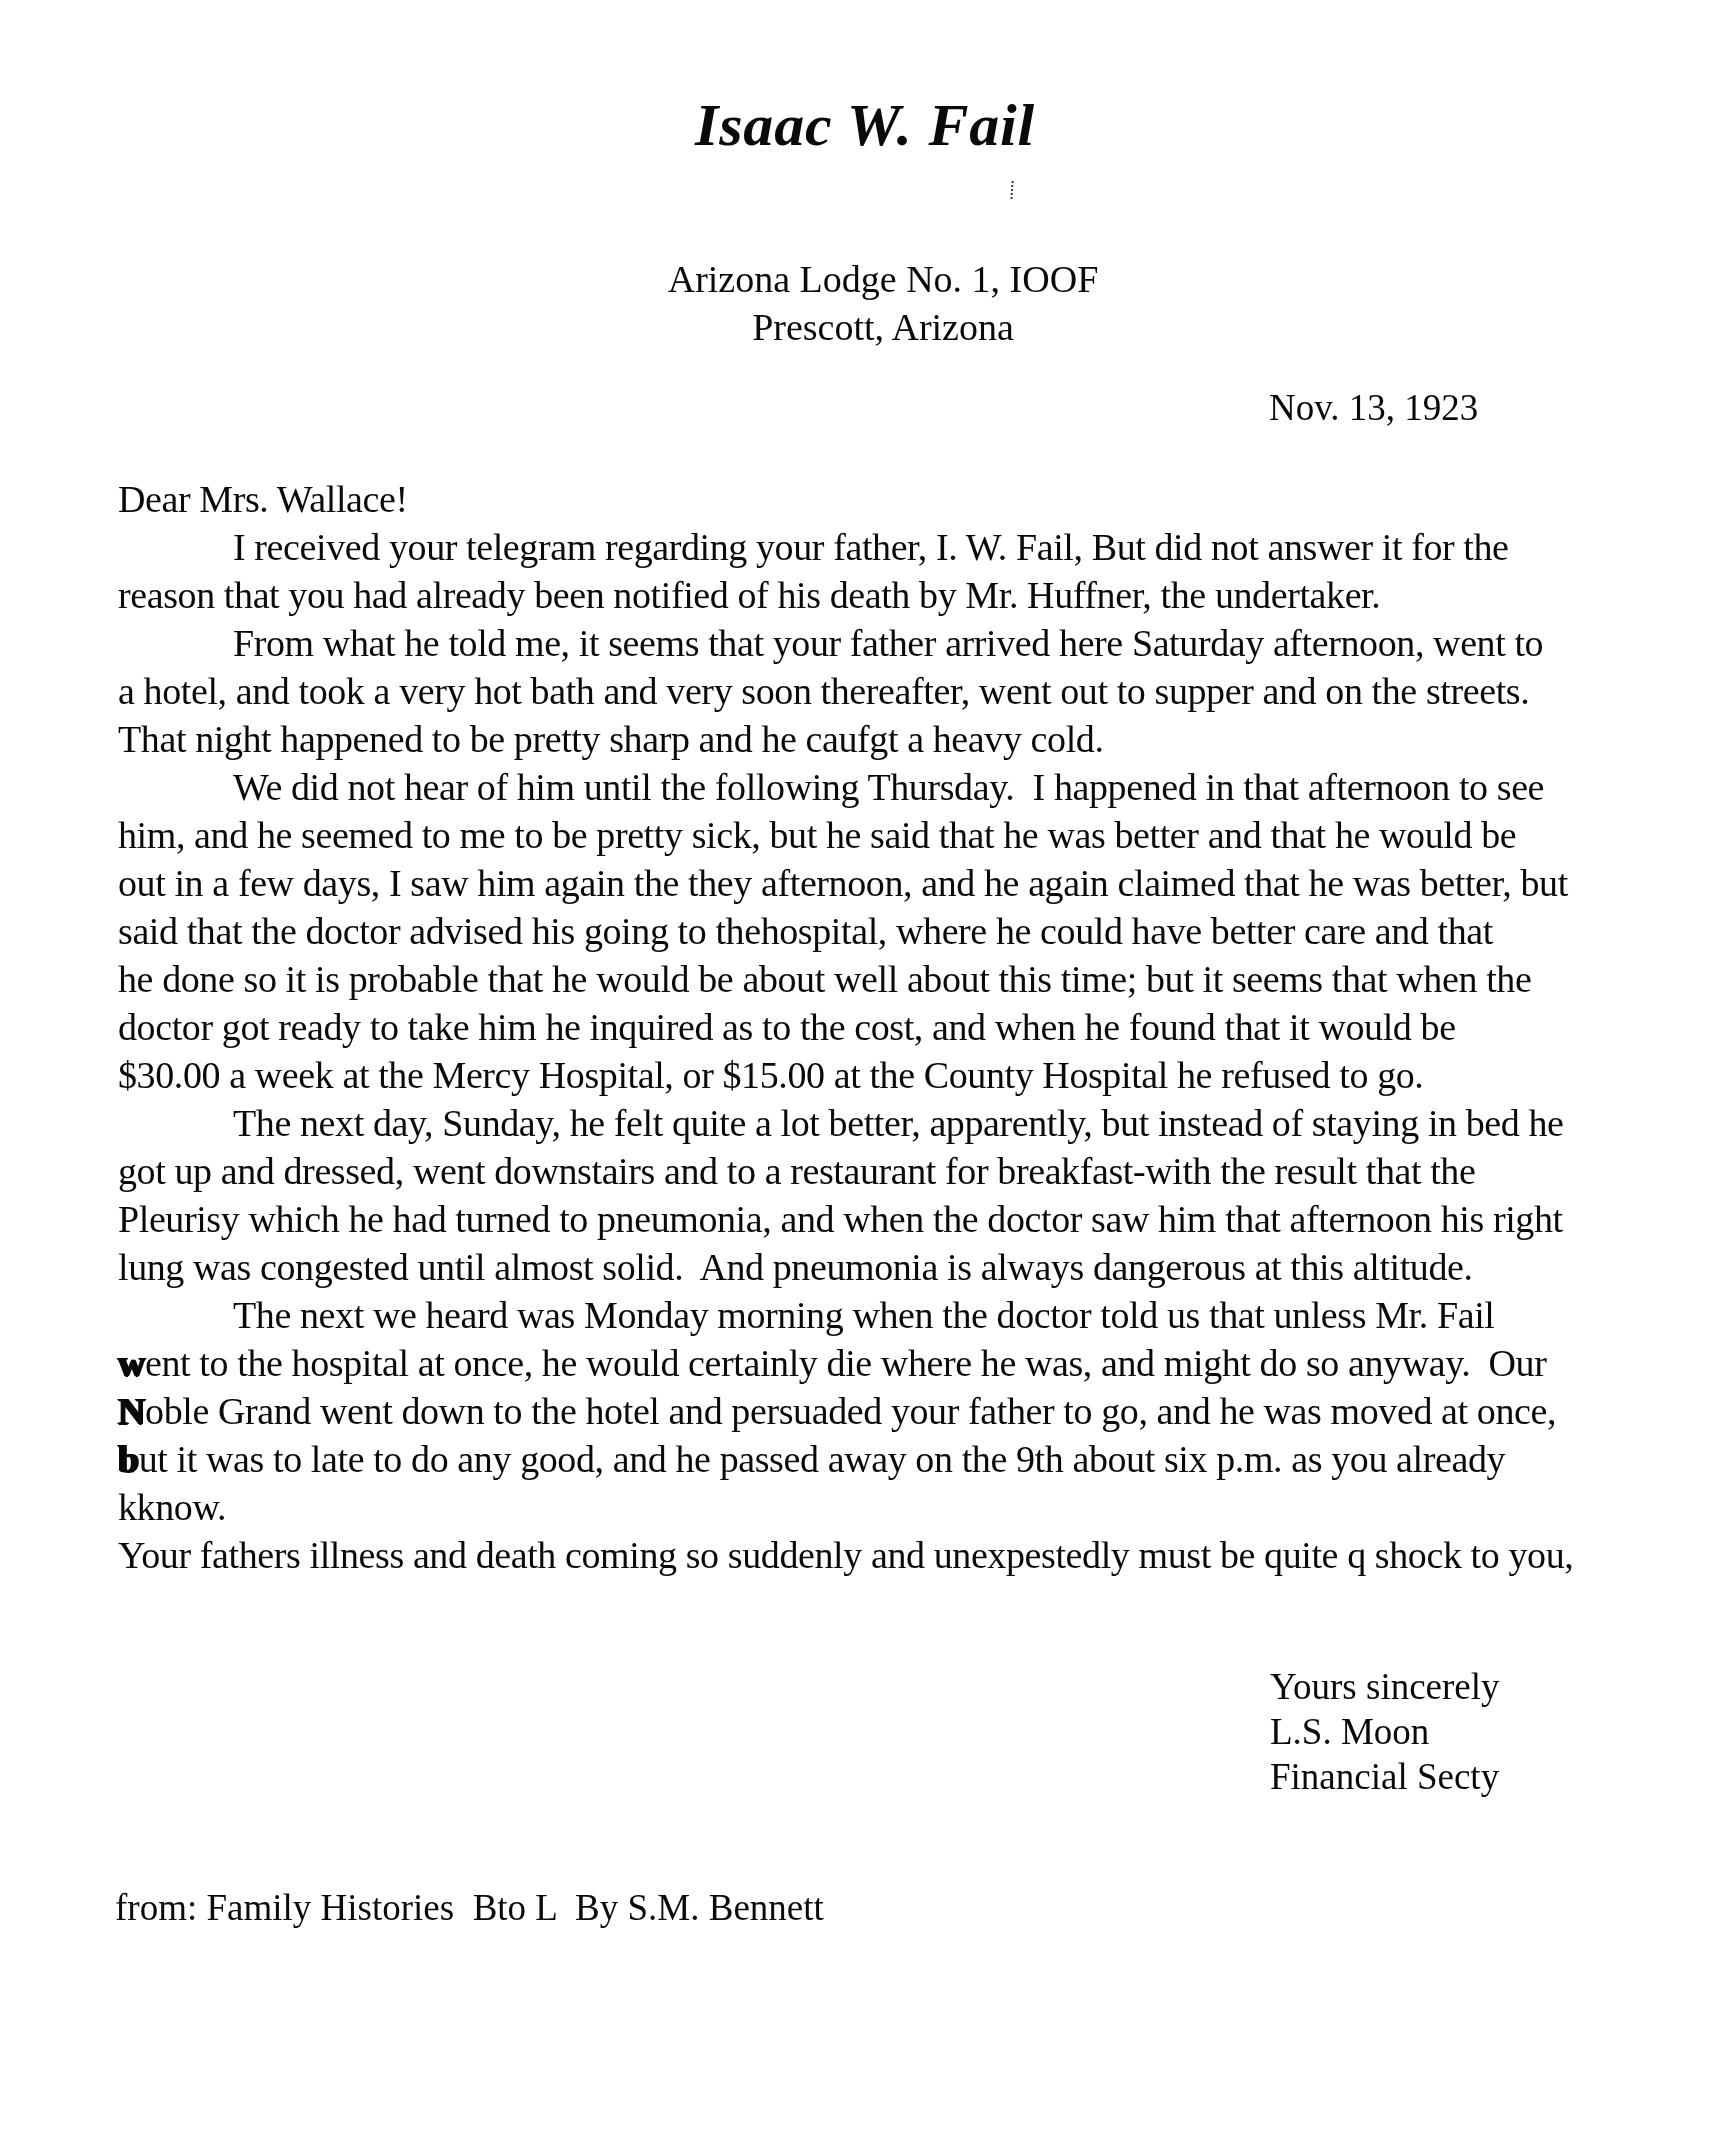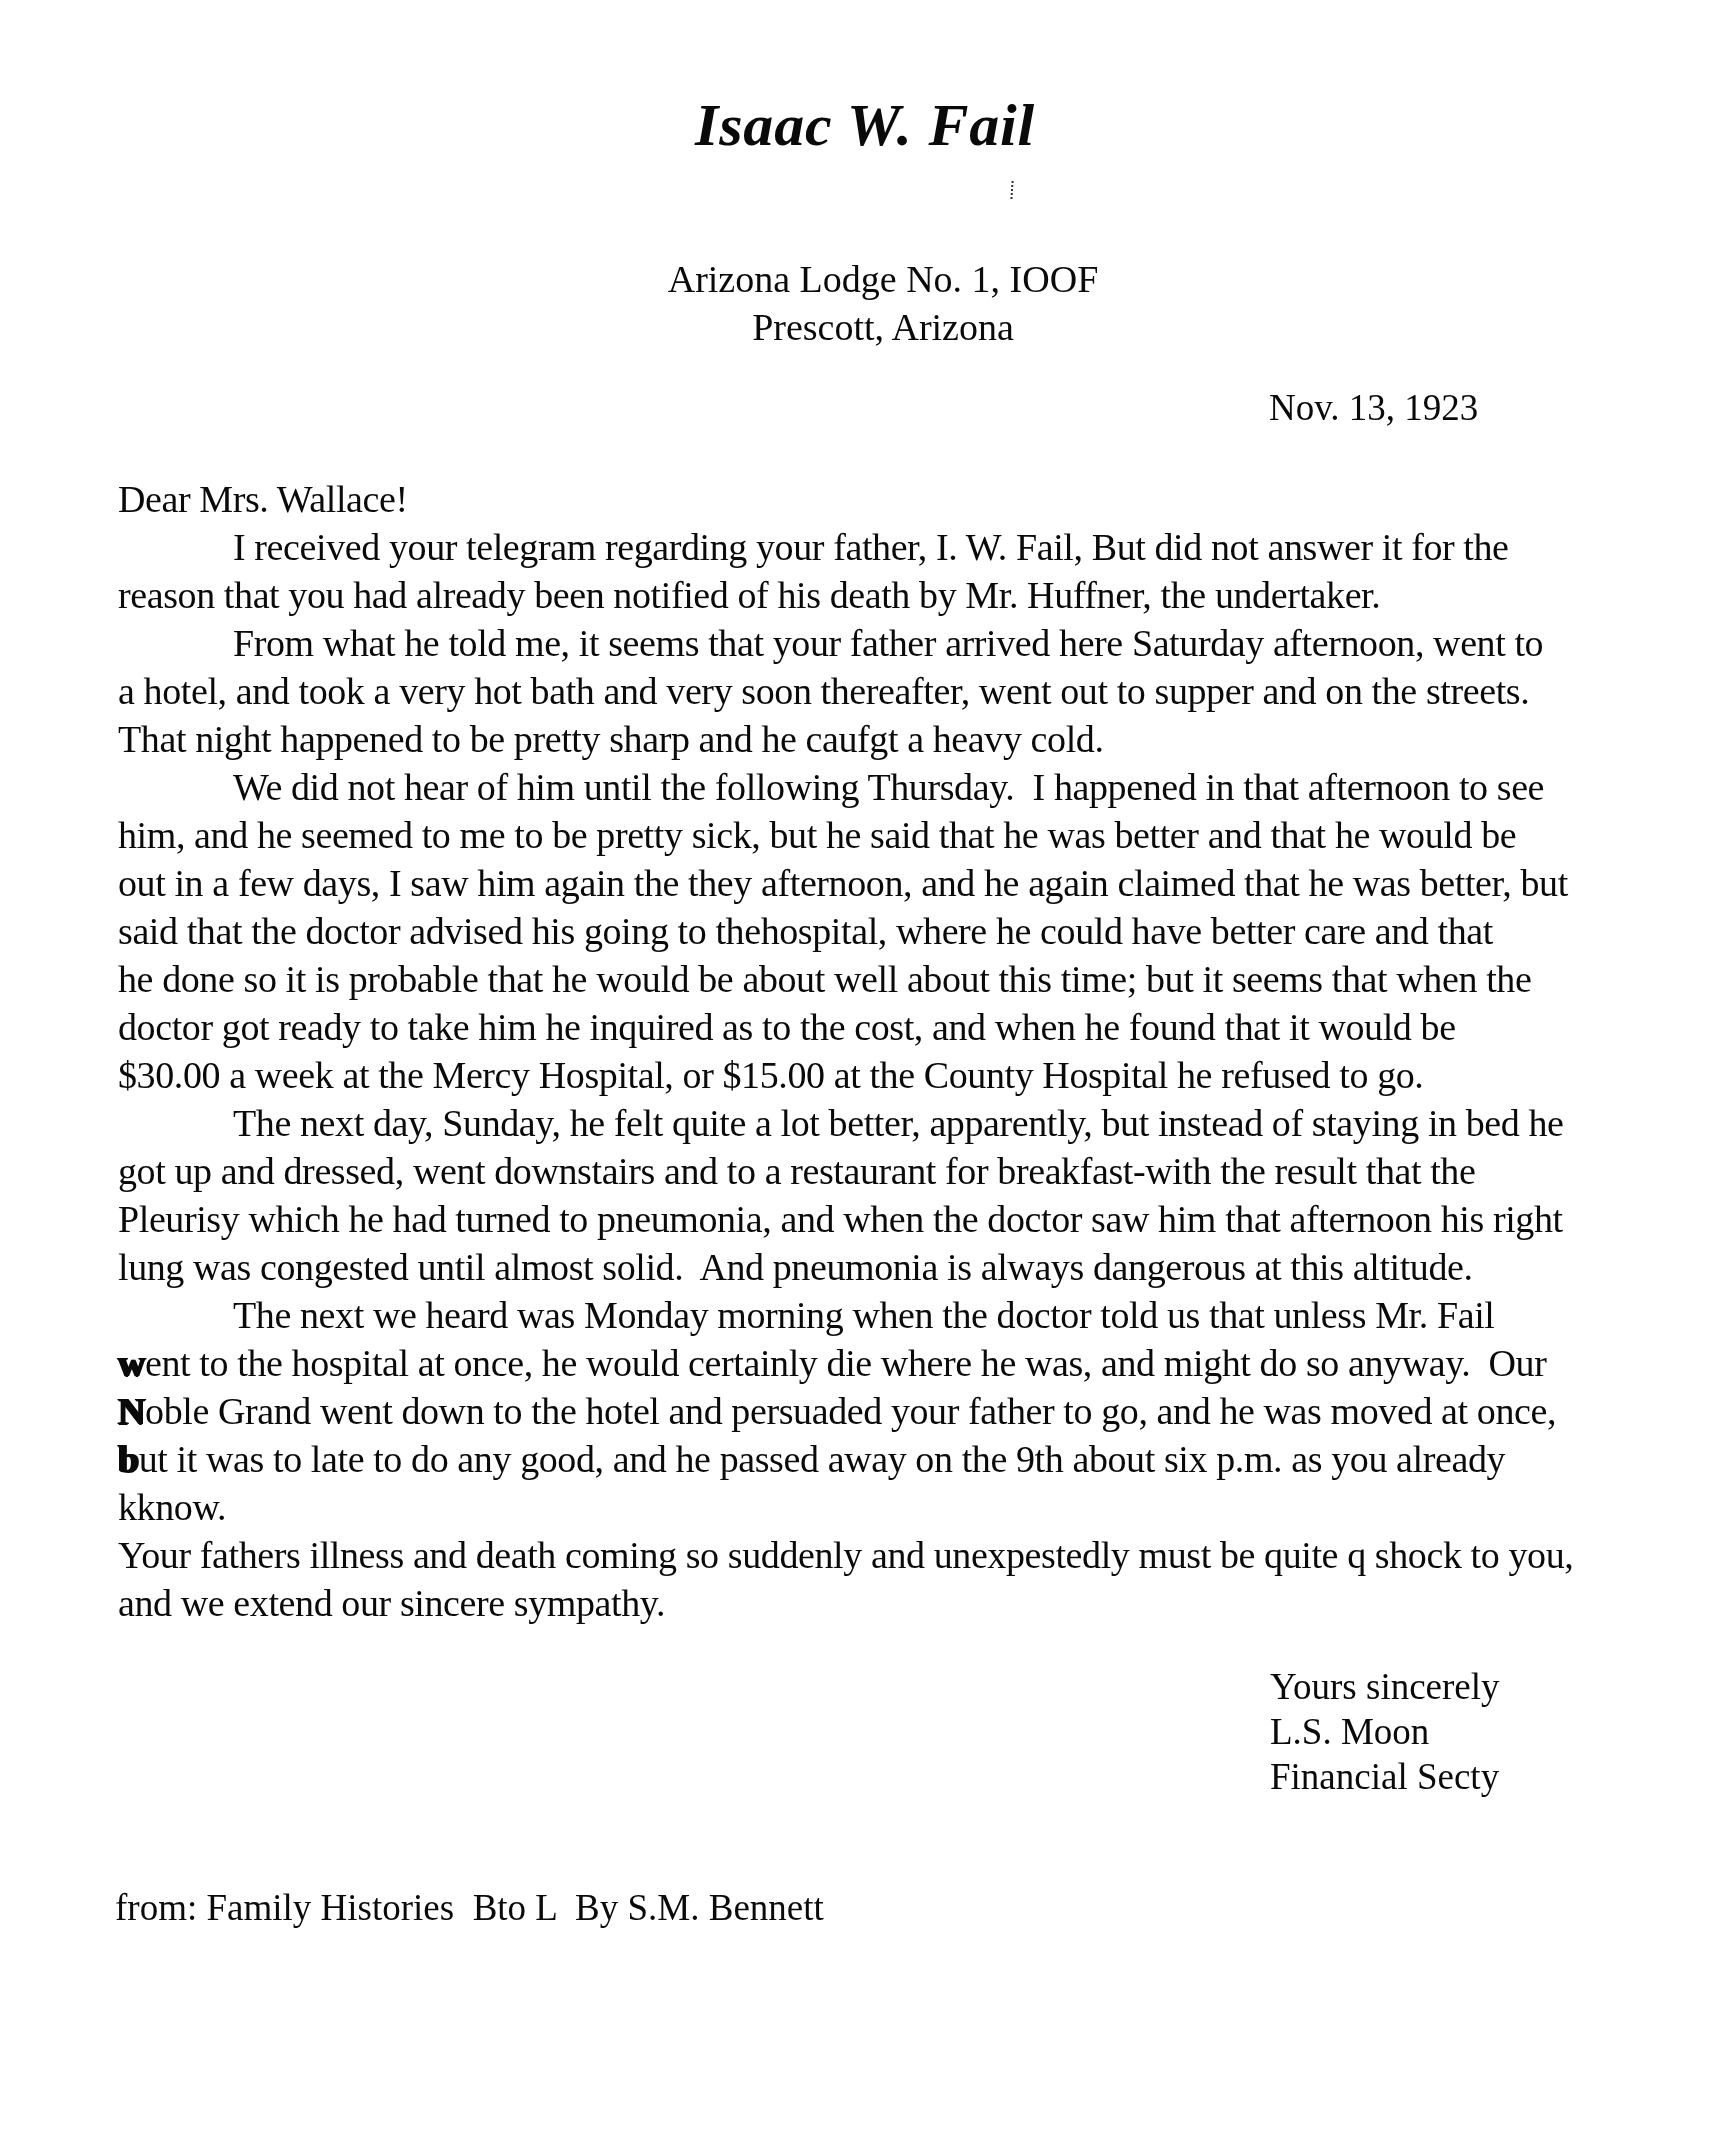--- a/index.html
+++ b/index.html
@@ -123,21 +123,20 @@
     <div class="line indent">The next day, Sunday, he felt quite a lot better, apparently, but instead of staying in bed he</div>
     <div class="line">got up and dressed, went downstairs and to a restaurant for breakfast-with the result that the</div>
     <div class="line">Pleurisy which he had turned to pneumonia, and when the doctor saw him that afternoon his right</div>
     <div class="line">lung was congested until almost solid.  And pneumonia is always dangerous at this altitude.</div>
     <div class="line indent">The next we heard was Monday morning when the doctor told us that unless Mr. Fail</div>
     <div class="line smudge">went to the hospital at once, he would certainly die where he was, and might do so anyway.  Our</div>
     <div class="line smudge">Noble Grand went down to the hotel and persuaded your father to go, and he was moved at once,</div>
     <div class="line smudge">but it was to late to do any good, and he passed away on the 9th about six p.m. as you already</div>
     <div class="line">kknow.</div>
     <div class="line">Your fathers illness and death coming so suddenly and unexpestedly must be quite q shock to you,</div>
-    <div class="line">and we extend our sincere sympathy.</div>
   </div>
 
   <div class="closing">
     <div class="line">Yours sincerely</div>
     <div class="line">L.S. Moon</div>
     <div class="line">Financial Secty</div>
   </div>
 
   <div class="footer">
     <div class="line">from: Family Histories  Bto L  By S.M. Bennett</div>

